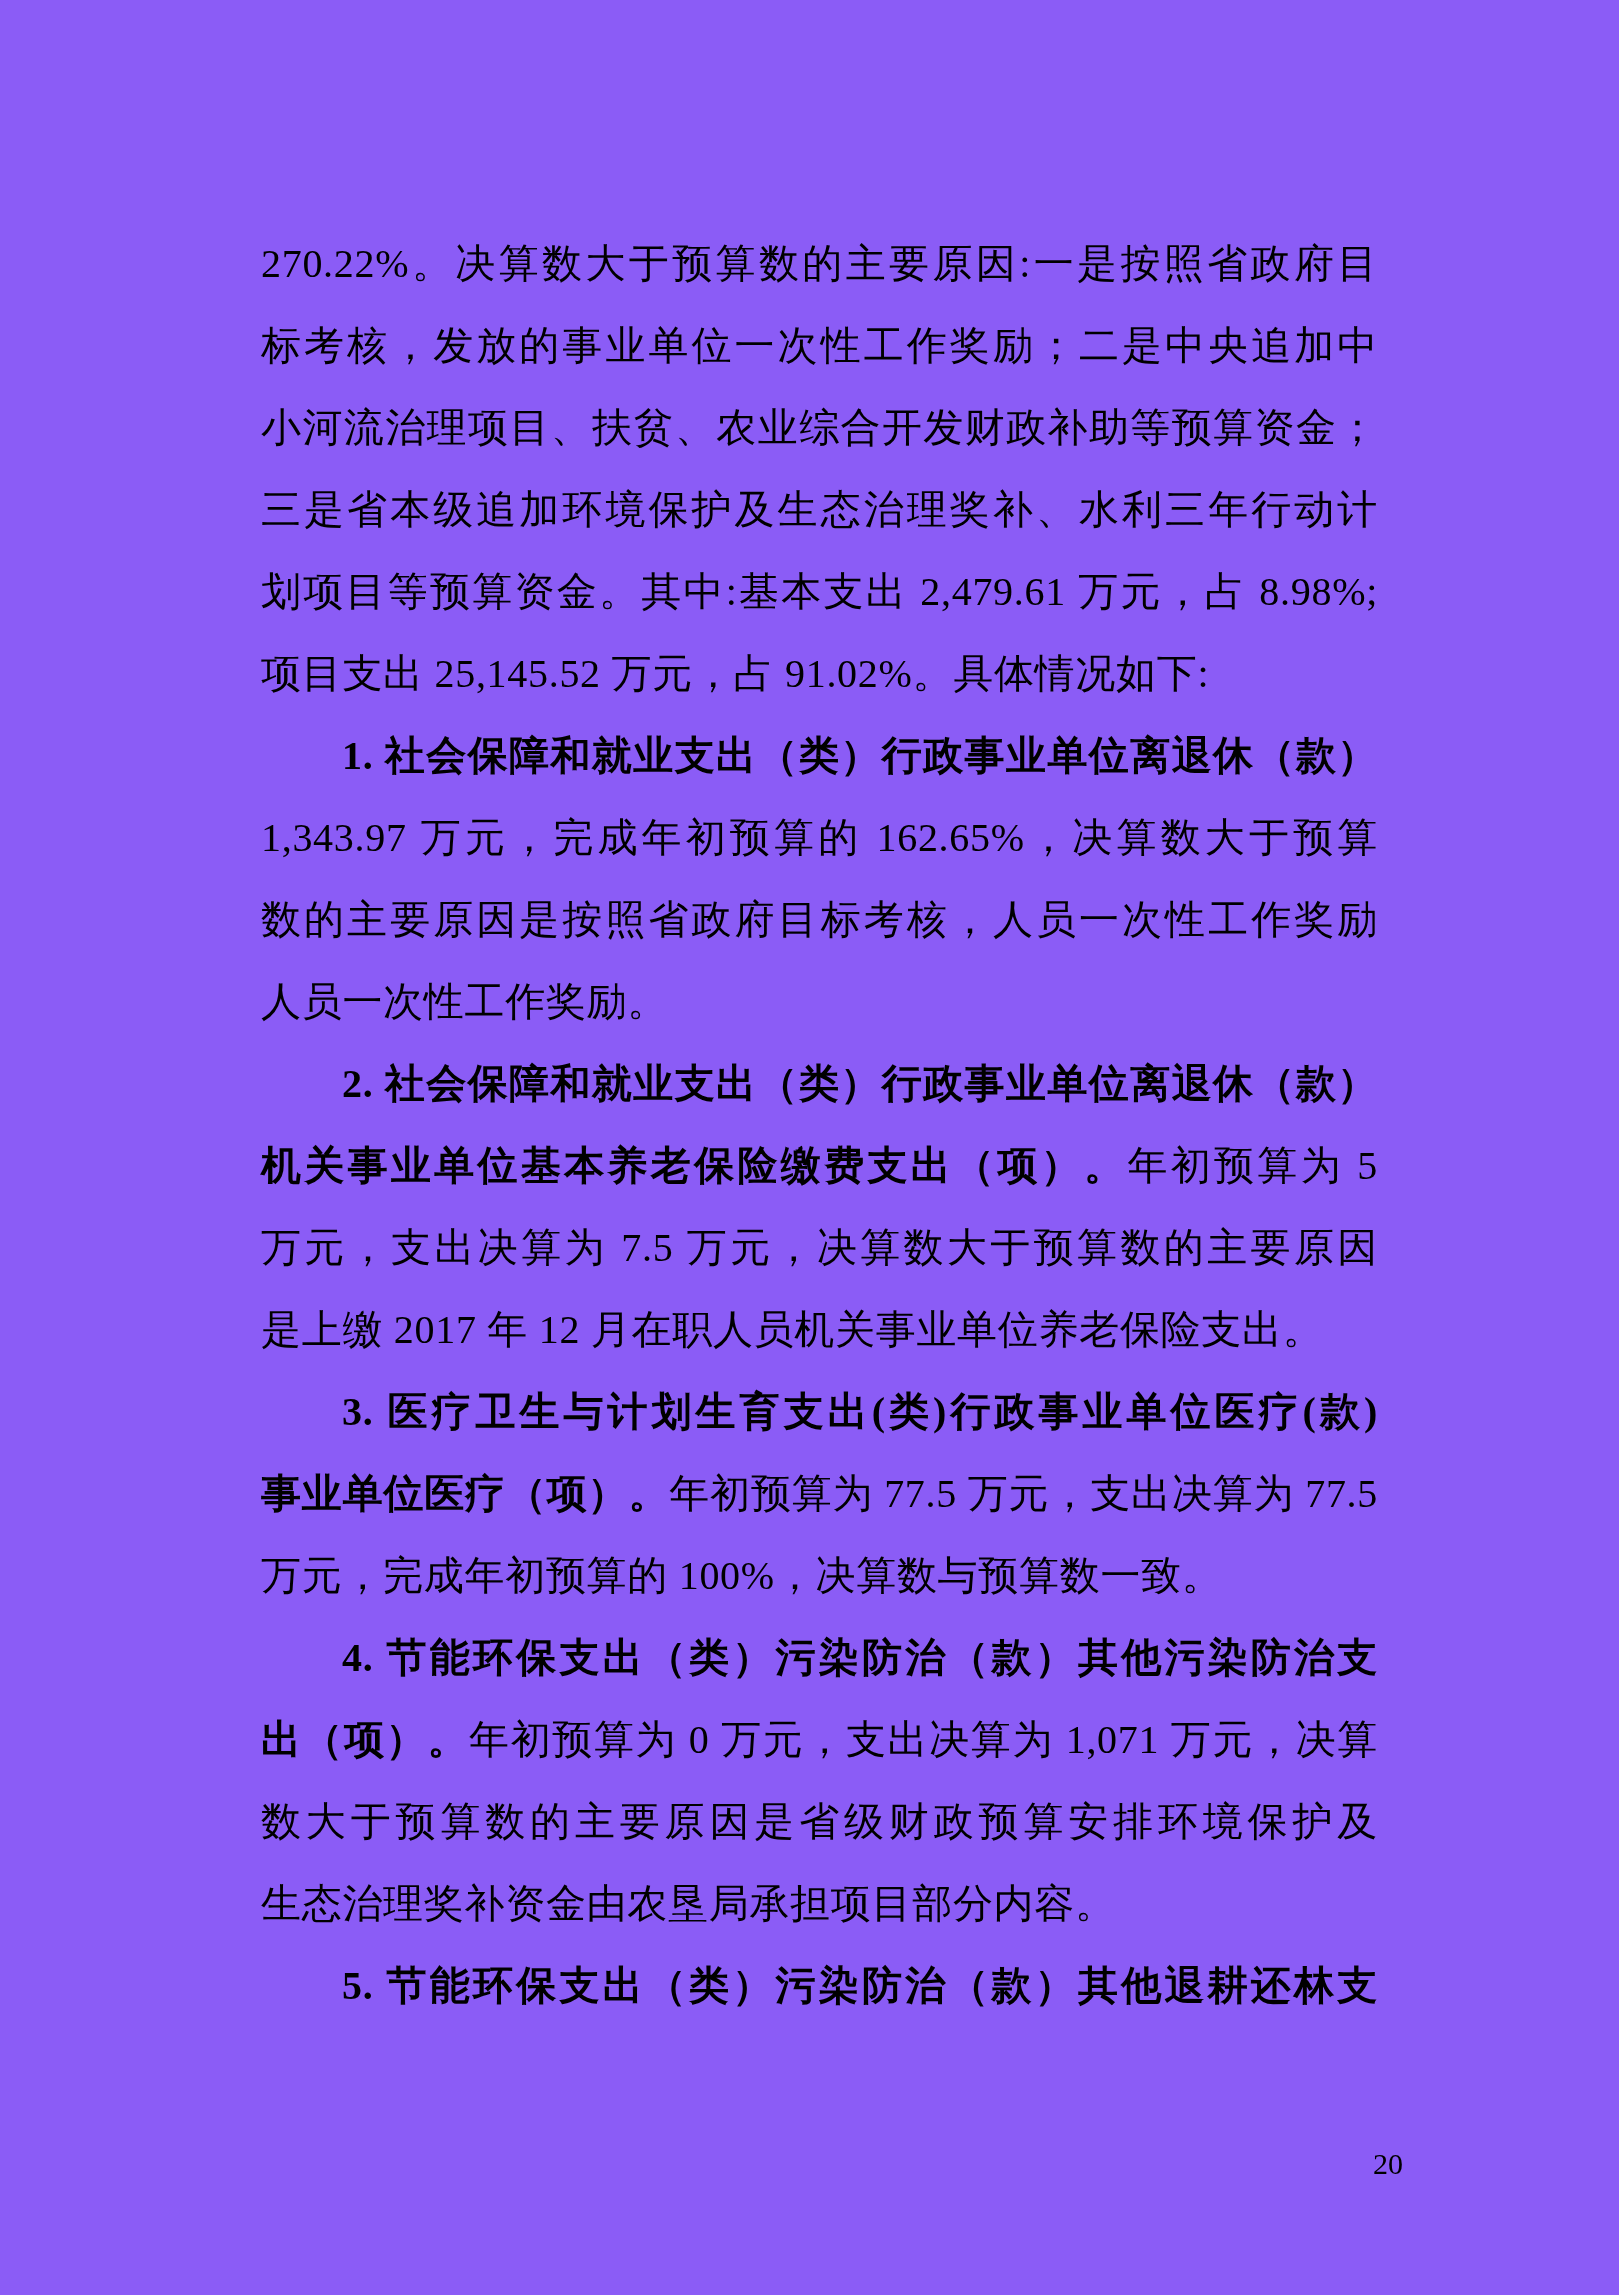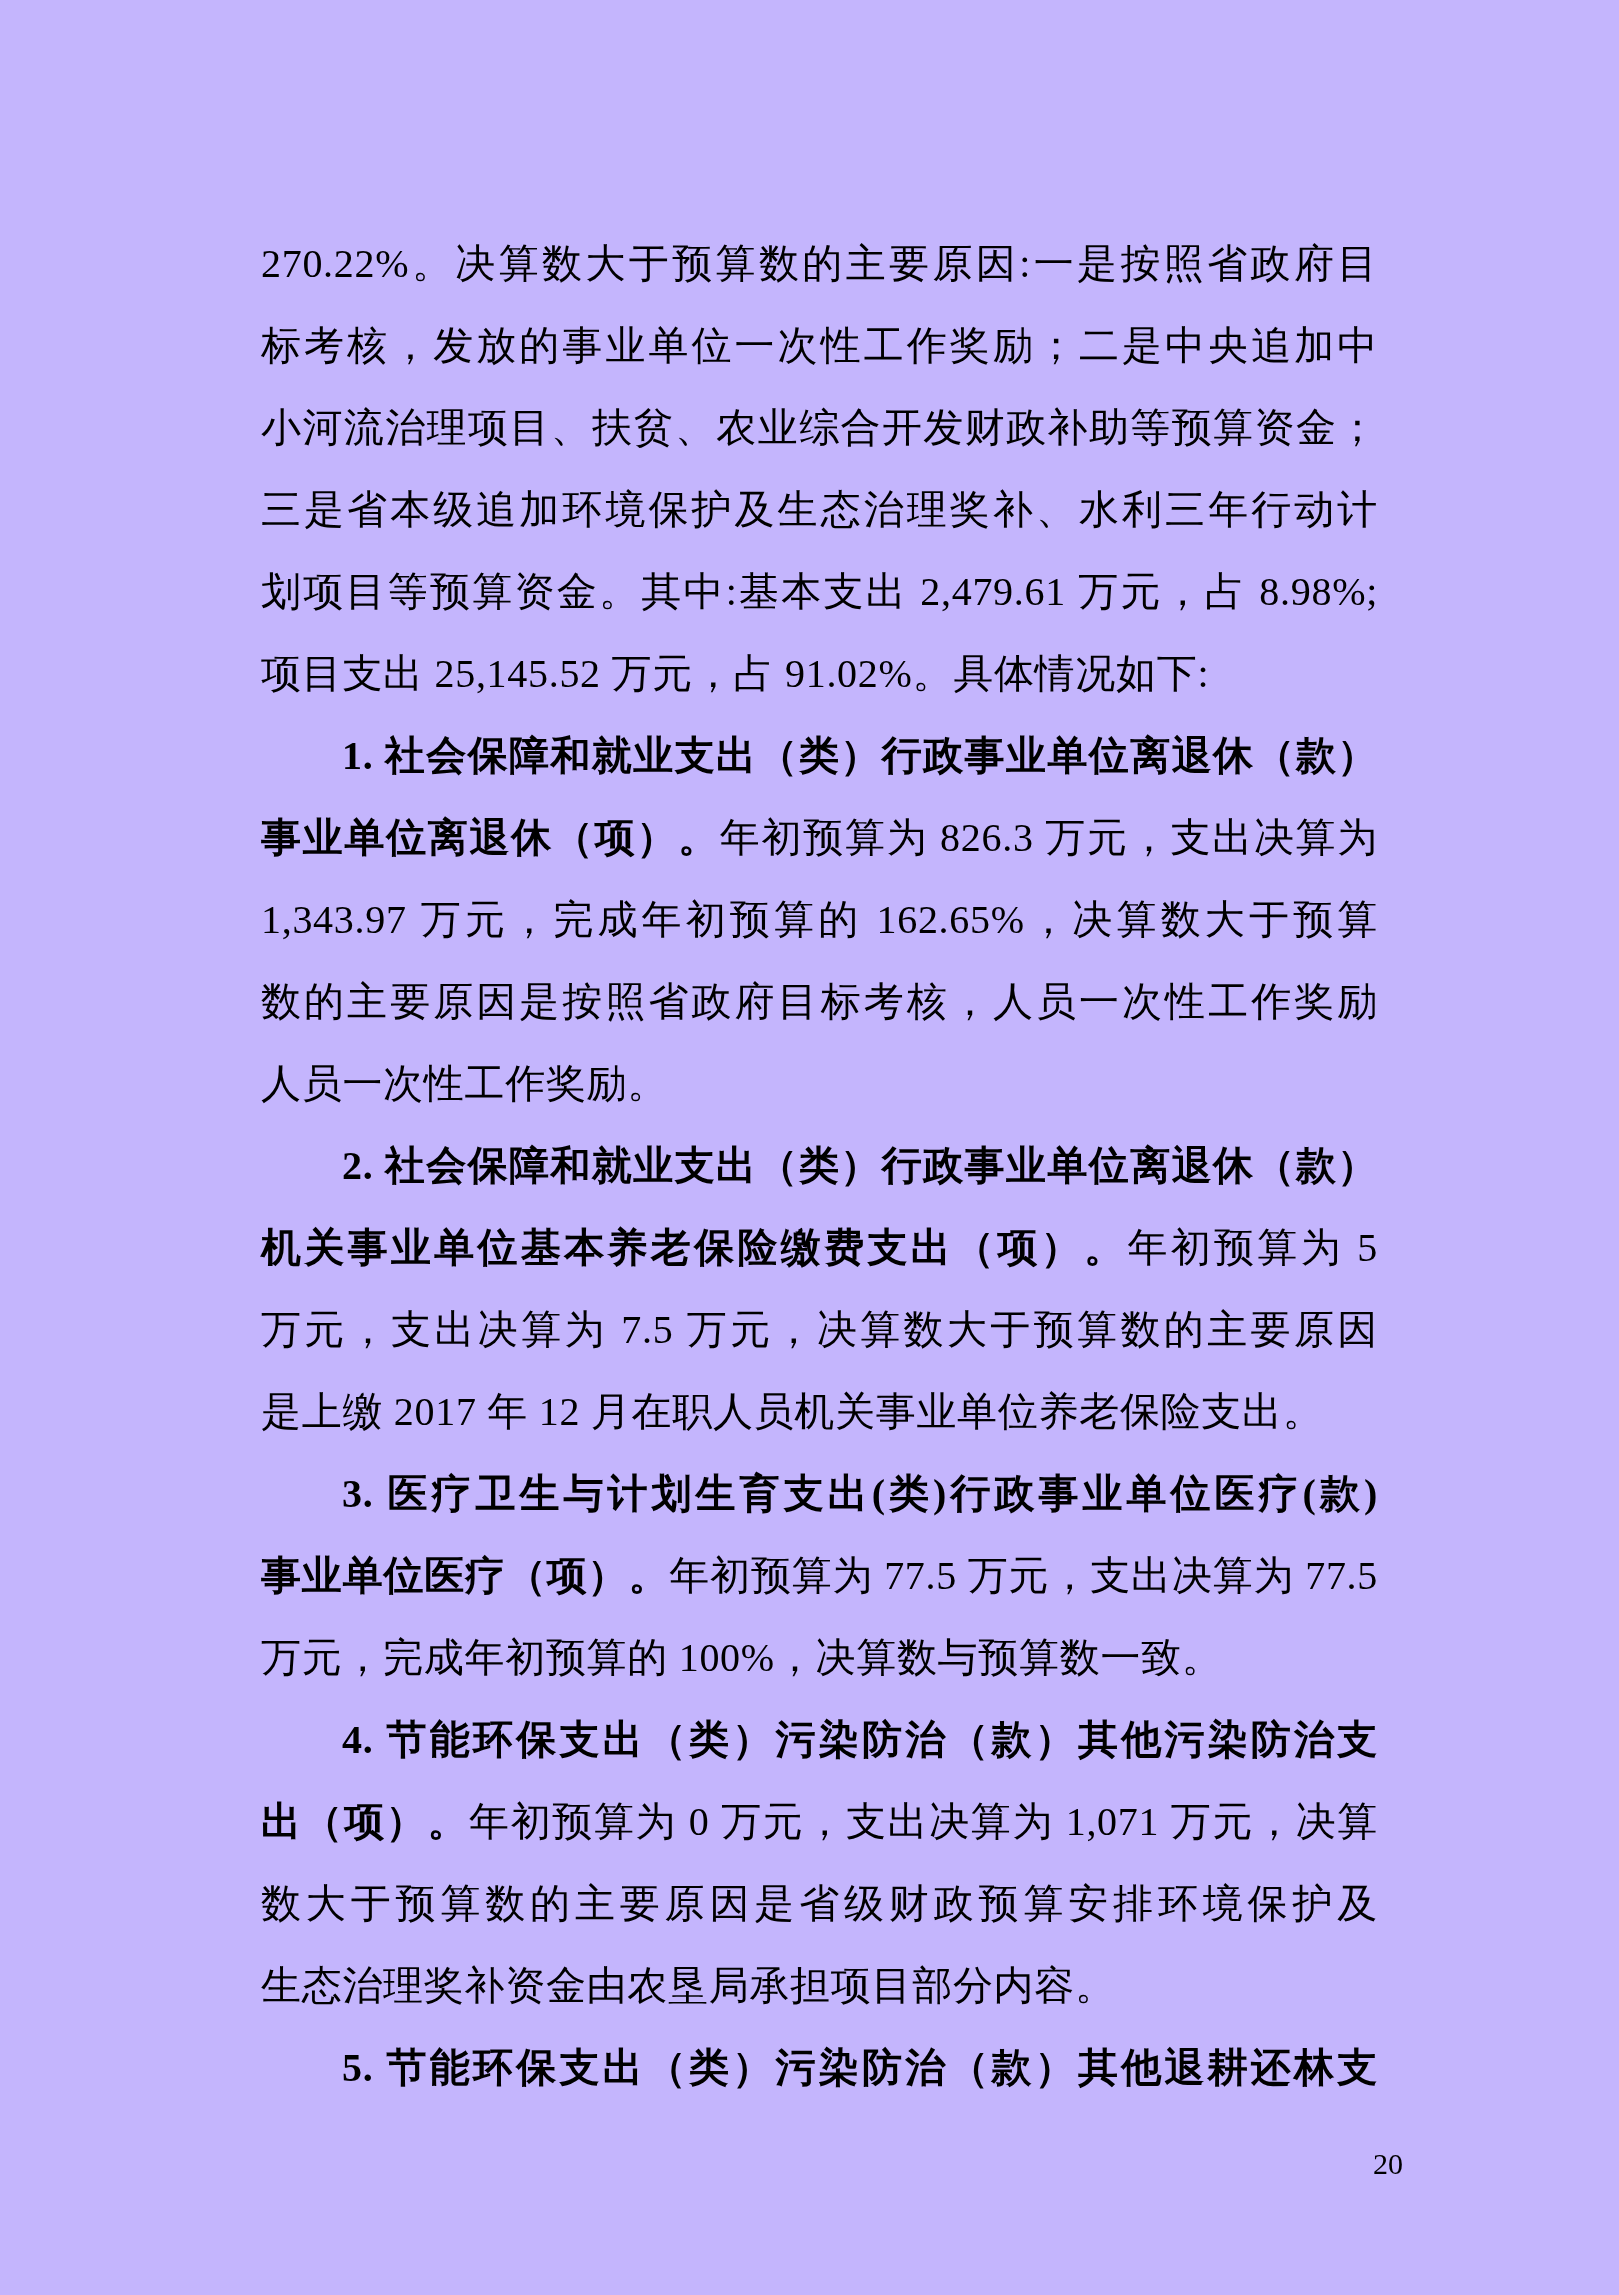--- a/index.html
+++ b/index.html
@@ -4,21 +4,21 @@
 <style>
   html, body {
     margin: 0;
     padding: 0;
     background: #ffffff;
   }
   .page {
     position: relative;
     width: 1619px;
     height: 2295px;
-    background: #c4b5fd;
+    background: #8b5cf6;
     color: #000000;
     font-family: "Liberation Serif", "DejaVu Serif", serif;
     overflow: hidden;
   }
   .text-block {
     position: absolute;
     left: 261px;
     top: 223px;
     width: 1117px;
   }
@@ -54,21 +54,20 @@
 
 <div class="page">
   <div class="text-block">
       <div class="line"><span class="seg">270.22%。决算数大于预算数的主要原因:一是按照省政府目</span></div>
       <div class="line"><span class="seg">标考核，发放的事业单位一次性工作奖励；二是中央追加中</span></div>
       <div class="line"><span class="seg">小河流治理项目、扶贫、农业综合开发财政补助等预算资金；</span></div>
       <div class="line"><span class="seg">三是省本级追加环境保护及生态治理奖补、水利三年行动计</span></div>
       <div class="line"><span class="seg">划项目等预算资金。其中:基本支出 2,479.61 万元，占 8.98%;</span></div>
       <div class="line end"><span class="seg">项目支出 25,145.52 万元，占 91.02%。具体情况如下:</span></div>
       <div class="line indent"><span class="seg bold">1. 社会保障和就业支出（类）行政事业单位离退休（款）</span></div>
-      <div class="line"><span class="seg bold">事业单位离退休（项）。</span><span class="seg">年初预算为 826.3 万元，支出决算为</span></div>
       <div class="line"><span class="seg">1,343.97 万元，完成年初预算的 162.65%，决算数大于预算</span></div>
       <div class="line"><span class="seg">数的主要原因是按照省政府目标考核，人员一次性工作奖励</span></div>
       <div class="line end"><span class="seg">人员一次性工作奖励。</span></div>
       <div class="line indent"><span class="seg bold">2. 社会保障和就业支出（类）行政事业单位离退休（款）</span></div>
       <div class="line"><span class="seg bold">机关事业单位基本养老保险缴费支出（项）。</span><span class="seg">年初预算为 5</span></div>
       <div class="line"><span class="seg">万元，支出决算为 7.5 万元，决算数大于预算数的主要原因</span></div>
       <div class="line end"><span class="seg">是上缴 2017 年 12 月在职人员机关事业单位养老保险支出。</span></div>
       <div class="line indent"><span class="seg bold">3. 医疗卫生与计划生育支出(类)行政事业单位医疗(款)</span></div>
       <div class="line"><span class="seg bold">事业单位医疗（项）。</span><span class="seg">年初预算为 77.5 万元，支出决算为 77.5</span></div>
       <div class="line end"><span class="seg">万元，完成年初预算的 100%，决算数与预算数一致。</span></div>

